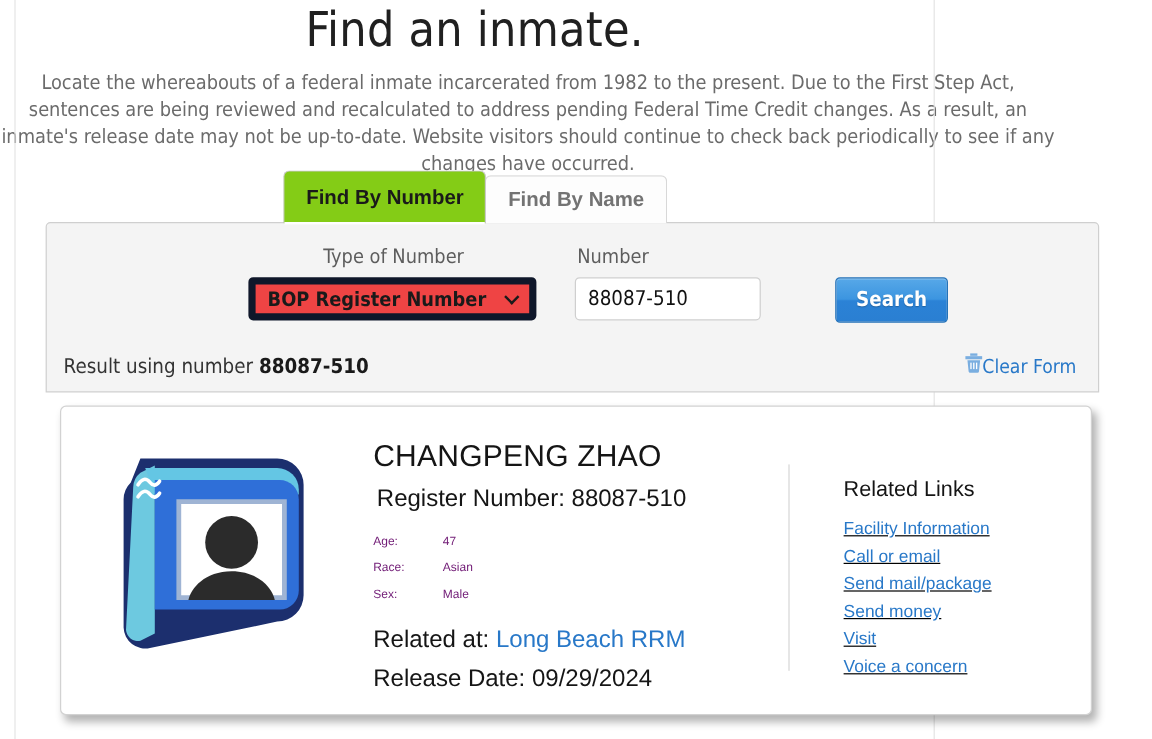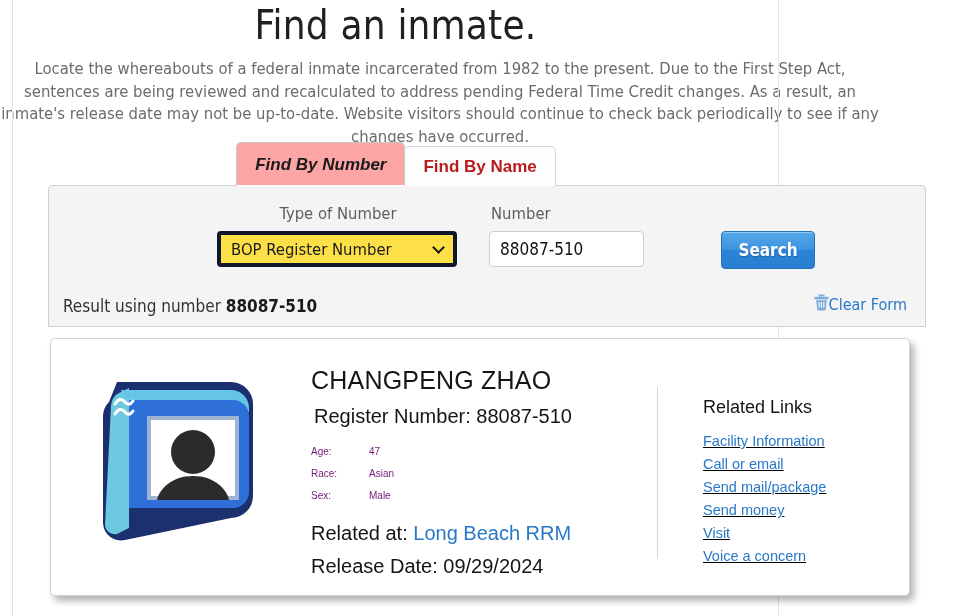--- a/index.html
+++ b/index.html
@@ -67,49 +67,48 @@
     align-items: flex-end;
     z-index: 3;
   }
   .tab {
     height: 40px;
     padding: 0 18px;
     display: flex;
     align-items: center;
     font-size: 17px;
     font-weight: bold;
-    color: #b91c1c;
+    color: #737373;
     background: #fdfdfd;
     border: 1px solid #d8d8d8;
     border-bottom: none;
     border-radius: 5px 5px 0 0;
     cursor: pointer;
     position: relative;
     margin-right: -1px;
   }
   .tab.active {
-    background: #fca5a5;
+    background: #84cc16;
     color: #1a1a1a;
     height: 44px;
     border-color: #c9c9c9;
     z-index: 4;
-    font-style: italic;
   }
   .tab.active::after {
     content: "";
     position: absolute;
     left: 0; right: 0; bottom: -1px;
     height: 2px;
     background: #ffffff;
   }
 
   
   .search-panel {
     position: absolute;
-    left: 48px;
+    left: 38px;
     top: 185px;
     width: 878px;
     height: 142px;
     background: #f4f4f4;
     border: 1px solid #cfcfcf;
     border-radius: 4px 4px 0 0;
     z-index: 1;
     padding-left: 32px;
   }
 
@@ -137,32 +136,33 @@
     color: #5d5d5d;
     margin-bottom: 8px;
     padding-left: 2px;
   }
   .field-label.centered { text-align: center; }
 
   .select-box {
     position: relative;
     width: 240px;
     height: 36px;
-    background: #fde047;
-    border: 4px solid #0f172a;
+    background: #ef4444;
+    border: 6px solid #0f172a;
     border-radius: 4px;
     display: flex;
     align-items: center;
     padding: 0 26px 0 10px;
     font-size: 16.5px;
     color: #1a1a1a;
     font-family: "DejaVu Sans Condensed", "Liberation Sans Narrow", "Liberation Sans", sans-serif;
     cursor: pointer;
     white-space: nowrap;
     overflow: hidden;
+    font-weight: bold;
   }
   .chevron {
     position: absolute;
     right: 10px;
     top: 50%;
     width: 9px; height: 9px;
     margin-top: -6px;
     border-right: 2px solid #1a1a1a;
     border-bottom: 2px solid #1a1a1a;
     transform: rotate(45deg);
@@ -190,21 +190,20 @@
     border: 1px solid #2472b8;
     border-radius: 4px;
     background: linear-gradient(to bottom, #57a8e8 0%, #3c95e0 48%, #2b82d6 52%, #2a7fd2 100%);
     color: #ffffff;
     font-size: 17px;
     font-weight: bold;
     font-family: "DejaVu Sans Condensed", "Liberation Sans Narrow", "Liberation Sans", sans-serif;
     cursor: pointer;
     box-shadow: inset 0 1px 0 rgba(255,255,255,0.35);
     text-shadow: 0 1px 1px rgba(0,0,0,0.25);
-    margin-left: 15px;
   }
 
   .result-line {
     position: absolute;
     left: 14px;
     top: 110px;
     font-family: "DejaVu Sans Condensed", "Liberation Sans Narrow", "Liberation Sans", sans-serif;
     font-size: 17px;
     color: #333;
   }

